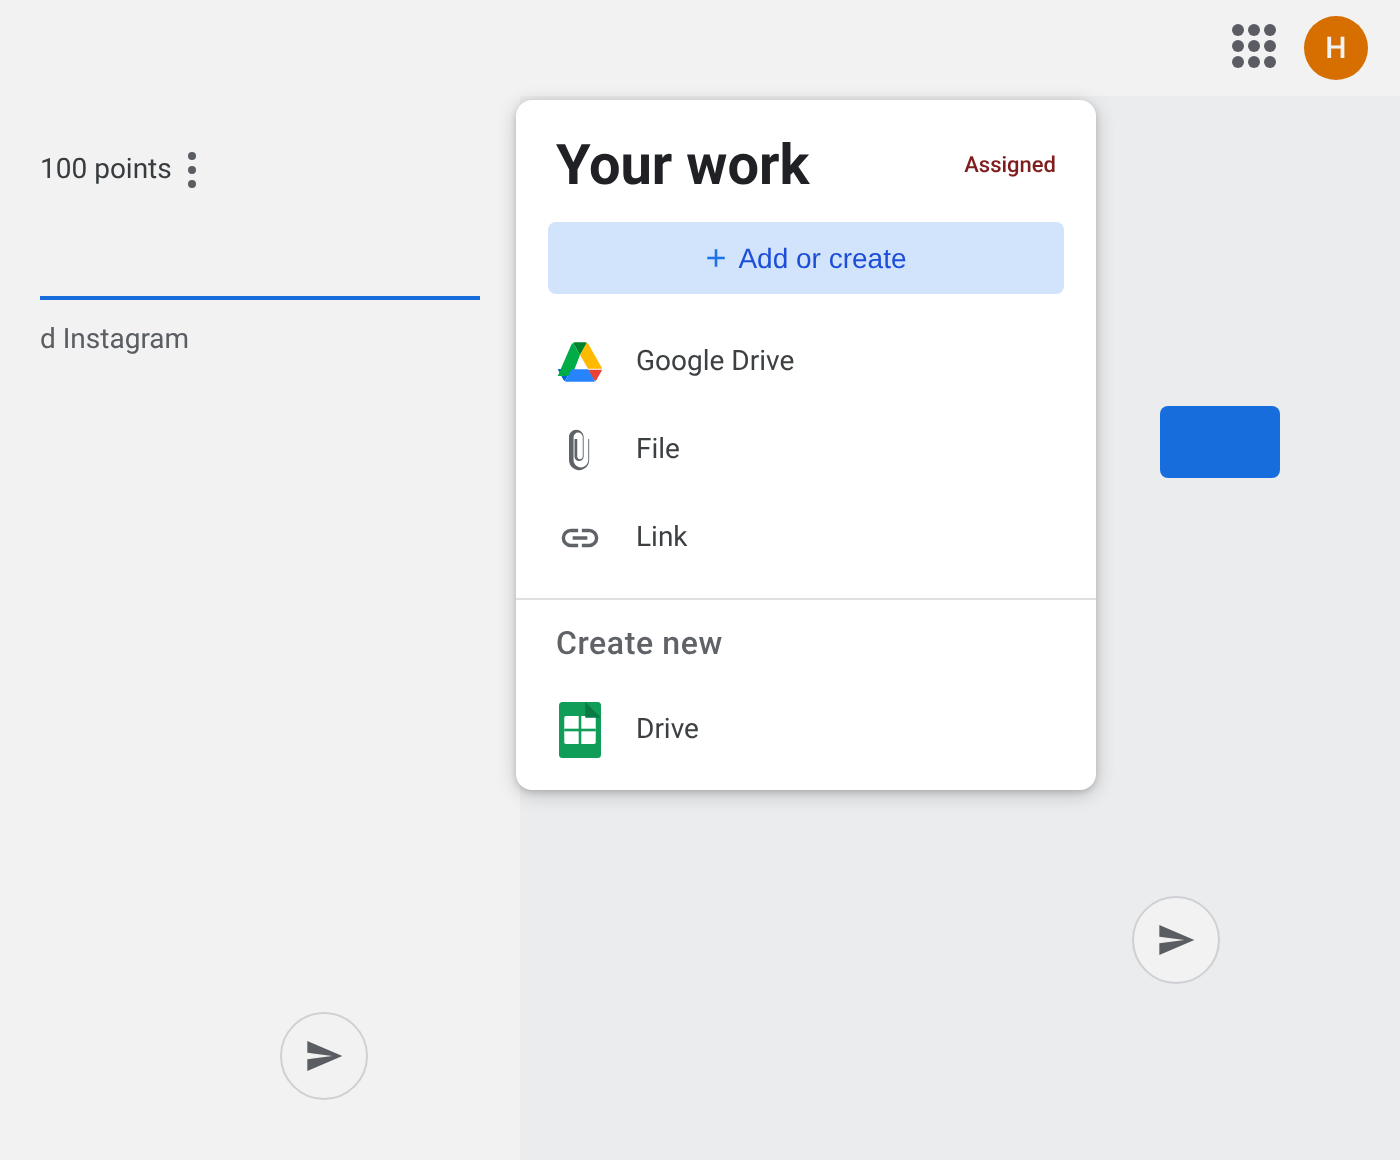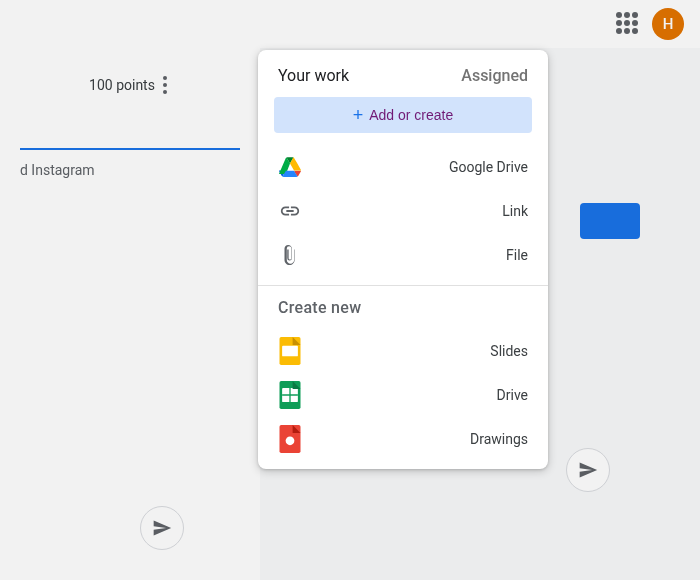--- a/index.html
+++ b/index.html
@@ -80,21 +80,20 @@
       height: 532px;
       background: #fff;
       padding: 24px 20px;
     }
 
     .points-row {
       display: flex;
       align-items: center;
       gap: 4px;
       margin-bottom: 20px;
-      justify-content: center;
     }
 
     .points-text {
       font-size: 14px;
       color: #3c4043;
       font-weight: 400;
     }
 
     .three-dots {
       display: flex;
@@ -170,29 +169,29 @@
 
     
     .your-work-header {
       display: flex;
       align-items: center;
       justify-content: space-between;
       padding: 16px 20px 12px 20px;
     }
 
     .your-work-title {
-      font-size: 16px;
-      font-weight: 400;
+      font-size: 28px;
+      font-weight: 700;
       color: #202124;
     }
 
     .assigned-badge {
-      font-size: 16px;
+      font-size: 11px;
       font-weight: 500;
-      color: #737373;
+      color: #7f1d1d;
     }
 
     
     .add-create-btn {
       margin: 0 16px 8px 16px;
       background: #d2e3fc;
       border: none;
       border-radius: 4px;
       height: 36px;
       display: flex;
@@ -204,38 +203,37 @@
     }
 
     .add-create-btn .plus-icon {
       font-size: 18px;
       color: #1a73e8;
       font-weight: 400;
     }
 
     .add-create-btn .btn-label {
       font-size: 14px;
-      color: #701a75;
+      color: #1d4ed8;
       font-weight: 500;
     }
 
     
     .menu-section {
       padding: 4px 0 8px 0;
     }
 
     .menu-item {
       display: flex;
       align-items: center;
       gap: 16px;
       padding: 10px 20px;
       cursor: pointer;
       font-size: 14px;
       color: #3c4043;
-      justify-content: space-between;
     }
 
     .menu-item-icon {
       width: 24px;
       height: 24px;
       display: flex;
       align-items: center;
       justify-content: center;
       flex-shrink: 0;
     }
@@ -369,73 +367,53 @@
           <path d="M59.6 53.5H27.5L13.75 77.1c1.35.8 2.9 1.25 4.55 1.25h50.7c1.65 0 3.2-.45 4.55-1.25z" fill="#2684fc"></path>
           <path d="M73.4 26.5l-13-22.5a8.25 8.25 0 0 0-3.3-3.3L43.65 25l16 27.5h27.45a7.3 7.3 0 0 0-1-3.35z" fill="#ffba00"></path>
         </svg>
       </span>
       <span>Google Drive</span>
     </div>
 
     <div class="menu-item">
       <span class="menu-item-icon">
         <svg width="22" height="22" viewBox="0 0 24 24" fill="none" xmlns="http://www.w3.org/2000/svg">
+          <path d="M16.5 6v11.5c0 2.21-1.79 4-4 4s-4-1.79-4-4V5a2.5 2.5 0 0 1 5 0v10.5c0 .83-.67 1.5-1.5 1.5s-1.5-.67-1.5-1.5V6H9v9.5a2.5 2.5 0 0 0 5 0V5c0-2.21-1.79-4-4-4S6 2.79 6 5v12.5c0 3.04 2.46 5.5 5.5 5.5s5.5-2.46 5.5-5.5V6h-1.5z" fill="#5f6368"></path>
+        </svg>
+      </span>
+      <span>File</span>
+    </div>
+
+    <div class="menu-item">
+      <span class="menu-item-icon">
+        <svg width="22" height="22" viewBox="0 0 24 24" fill="none" xmlns="http://www.w3.org/2000/svg">
           <path d="M3.9 12c0-1.71 1.39-3.1 3.1-3.1h4V7H7a5 5 0 0 0 0 10h4v-1.9H7c-1.71 0-3.1-1.39-3.1-3.1zM8 13h8v-2H8v2zm9-6h-4v1.9h4c1.71 0 3.1 1.39 3.1 3.1s-1.39 3.1-3.1 3.1h-4V17h4a5 5 0 0 0 0-10z" fill="#5f6368"></path>
         </svg>
       </span>
       <span>Link</span>
     </div>
-
-    <div class="menu-item">
-      <span class="menu-item-icon">
-        <svg width="22" height="22" viewBox="0 0 24 24" fill="none" xmlns="http://www.w3.org/2000/svg">
-          <path d="M16.5 6v11.5c0 2.21-1.79 4-4 4s-4-1.79-4-4V5a2.5 2.5 0 0 1 5 0v10.5c0 .83-.67 1.5-1.5 1.5s-1.5-.67-1.5-1.5V6H9v9.5a2.5 2.5 0 0 0 5 0V5c0-2.21-1.79-4-4-4S6 2.79 6 5v12.5c0 3.04 2.46 5.5 5.5 5.5s5.5-2.46 5.5-5.5V6h-1.5z" fill="#5f6368"></path>
-        </svg>
-      </span>
-      <span>File</span>
-    </div>
   </div>
 
   <div class="divider"></div>
 
   <div class="create-new-section">
     <div class="create-new-label">Create new</div>
   </div>
 
   <div class="menu-section">
 
 
-    <div class="menu-item">
-      <span class="menu-item-icon">
-        <svg width="22" height="28" viewBox="0 0 24 32" fill="none" xmlns="http://www.w3.org/2000/svg">
-          <rect x="0" y="0" width="24" height="32" rx="2" fill="#fbbc04"></rect>
-          <rect x="3" y="10" width="18" height="12" rx="1" fill="white"></rect>
-          <path d="M15 0l9 9h-9z" fill="#c99000"></path>
-        </svg>
-      </span>
-      <span>Slides</span>
-    </div>
 
     <div class="menu-item">
       <span class="menu-item-icon">
         <svg width="22" height="28" viewBox="0 0 24 32" fill="none" xmlns="http://www.w3.org/2000/svg">
           <rect x="0" y="0" width="24" height="32" rx="2" fill="#0f9d58"></rect>
           <rect x="3" y="8" width="18" height="16" rx="1" fill="white"></rect>
           <line x1="12" y1="8" x2="12" y2="24" stroke="#0f9d58" stroke-width="1.5"></line>
           <line x1="3" y1="16" x2="21" y2="16" stroke="#0f9d58" stroke-width="1.5"></line>
           <path d="M15 0l9 9h-9z" fill="#0a7a44"></path>
         </svg>
       </span>
       <span>Drive</span>
     </div>
 
-    <div class="menu-item">
-      <span class="menu-item-icon">
-        <svg width="22" height="28" viewBox="0 0 24 32" fill="none" xmlns="http://www.w3.org/2000/svg">
-          <rect x="0" y="0" width="24" height="32" rx="2" fill="#ea4335"></rect>
-          <circle cx="12" cy="18" r="5" fill="white"></circle>
-          <path d="M15 0l9 9h-9z" fill="#b31c0e"></path>
-        </svg>
-      </span>
-      <span>Drawings</span>
-    </div>
   </div>
 </div>
 
 </body></html>

